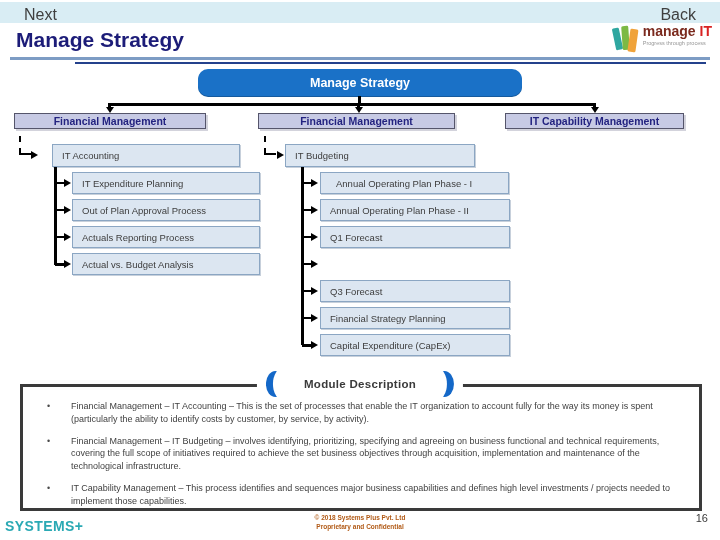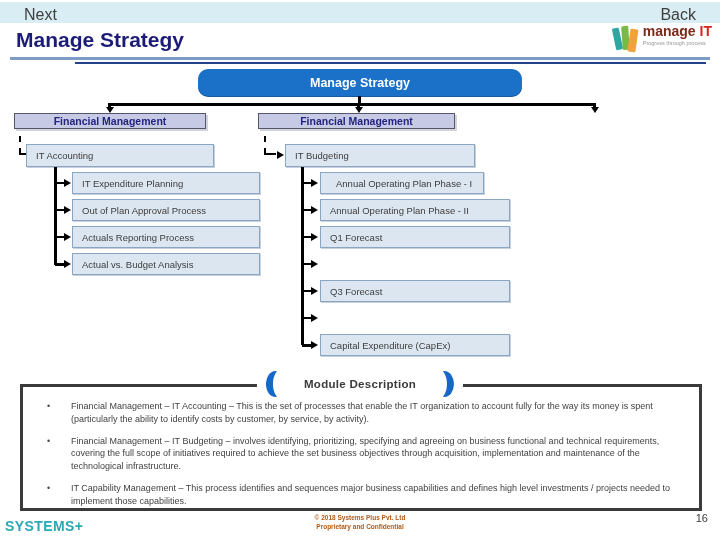--- a/index.html
+++ b/index.html
@@ -93,25 +93,26 @@
   <div class="hline" style="left:110px;top:103px;width:486px;"></div>
   <div class="vline" style="left:108px;top:103px;height:4px;"></div>
   <div class="arr-d" style="left:106px;top:107px;"></div>
   <div class="vline" style="left:357px;top:103px;height:4px;"></div>
   <div class="arr-d" style="left:355px;top:107px;"></div>
   <div class="vline" style="left:593px;top:103px;height:4px;"></div>
   <div class="arr-d" style="left:591px;top:107px;"></div>
 
   <div class="box lvl2" style="left:14px;top:113px;width:192px;">Financial Management</div>
   <div class="box lvl2" style="left:258px;top:113px;width:197px;">Financial Management</div>
+  <div class="box lvl2" style="left:505px;top:113px;width:179px;">IT Capability Management</div>
 
   <div class="vdash" style="left:19px;top:136px;height:18px;"></div>
   <div class="hdash" style="left:19px;top:153px;width:12px;"></div>
   <div class="arr-r" style="left:31px;top:151px;"></div>
-  <div class="box lvl3" style="left:26px;top:144px;width:188px;">IT Accounting</div>
+  <div class="box lvl3" style="left:52px;top:144px;width:188px;">IT Accounting</div>
 
   <div class="vline" style="left:54px;top:167px;height:98px;"></div>
   <div class="hdash" style="left:57px;top:182px;width:7px;"></div>
   <div class="arr-r" style="left:64px;top:179px;"></div>
   <div class="box lvl4" style="left:72px;top:172px;width:188px;">IT Expenditure Planning</div>
   <div class="hdash" style="left:57px;top:209px;width:7px;"></div>
   <div class="arr-r" style="left:64px;top:206px;"></div>
   <div class="box lvl4" style="left:72px;top:199px;width:188px;">Out of Plan Approval Process</div>
   <div class="hdash" style="left:57px;top:236px;width:7px;"></div>
   <div class="arr-r" style="left:64px;top:233px;"></div>
@@ -121,34 +122,35 @@
   <div class="box lvl4" style="left:72px;top:253px;width:188px;">Actual vs. Budget Analysis</div>
 
   <div class="vdash" style="left:264px;top:136px;height:18px;"></div>
   <div class="hdash" style="left:264px;top:153px;width:12px;"></div>
   <div class="arr-r" style="left:277px;top:151px;"></div>
   <div class="box lvl3" style="left:285px;top:144px;width:190px;">IT Budgeting</div>
 
   <div class="vline" style="left:301px;top:167px;height:178px;"></div>
   <div class="hdash" style="left:304px;top:182px;width:7px;"></div>
   <div class="arr-r" style="left:311px;top:179px;"></div>
-  <div class="box lvl4" style="left:320px;top:172px;width:164px;padding-left:15px;">Annual Operating Plan Phase - I</div>
+  <div class="box lvl4" style="left:320px;top:172px;width:189px;padding-left:15px;">Annual Operating Plan Phase - I</div>
   <div class="hdash" style="left:304px;top:209px;width:7px;"></div>
   <div class="arr-r" style="left:311px;top:206px;"></div>
   <div class="box lvl4" style="left:320px;top:199px;width:190px;">Annual Operating Plan Phase - II</div>
   <div class="hdash" style="left:304px;top:236px;width:7px;"></div>
   <div class="arr-r" style="left:311px;top:233px;"></div>
   <div class="box lvl4" style="left:320px;top:226px;width:190px;">Q1 Forecast</div>
   <div class="hdash" style="left:304px;top:263px;width:7px;"></div>
   <div class="arr-r" style="left:311px;top:260px;"></div>
   <div class="hdash" style="left:304px;top:290px;width:7px;"></div>
   <div class="arr-r" style="left:311px;top:287px;"></div>
   <div class="box lvl4" style="left:320px;top:280px;width:190px;">Q3 Forecast</div>
   <div class="hdash" style="left:304px;top:317px;width:7px;"></div>
   <div class="arr-r" style="left:311px;top:314px;"></div>
+  <div class="box lvl4" style="left:320px;top:307px;width:190px;">Financial Strategy Planning</div>
   <div class="hline" style="left:302px;top:344px;width:9px;"></div>
   <div class="arr-r" style="left:311px;top:341px;"></div>
   <div class="box lvl4" style="left:320px;top:334px;width:190px;">Capital Expenditure (CapEx)</div>
 
   <div class="module-box">
     <div class="bullet">
       <span class="mark">•</span>
       <span class="txt">Financial Management – IT Accounting – This is the set of processes that enable the IT organization to account fully for the way its money is spent (particularly the ability to identify costs by customer, by service, by activity).</span>
     </div>
     <div class="bullet">

